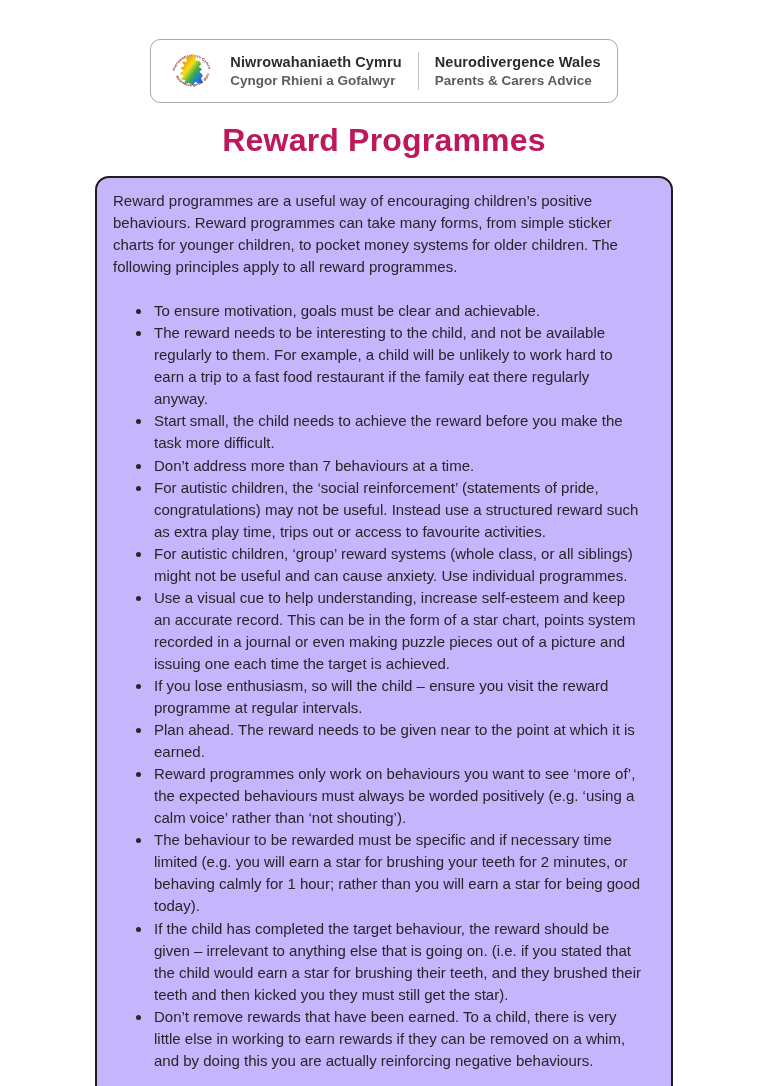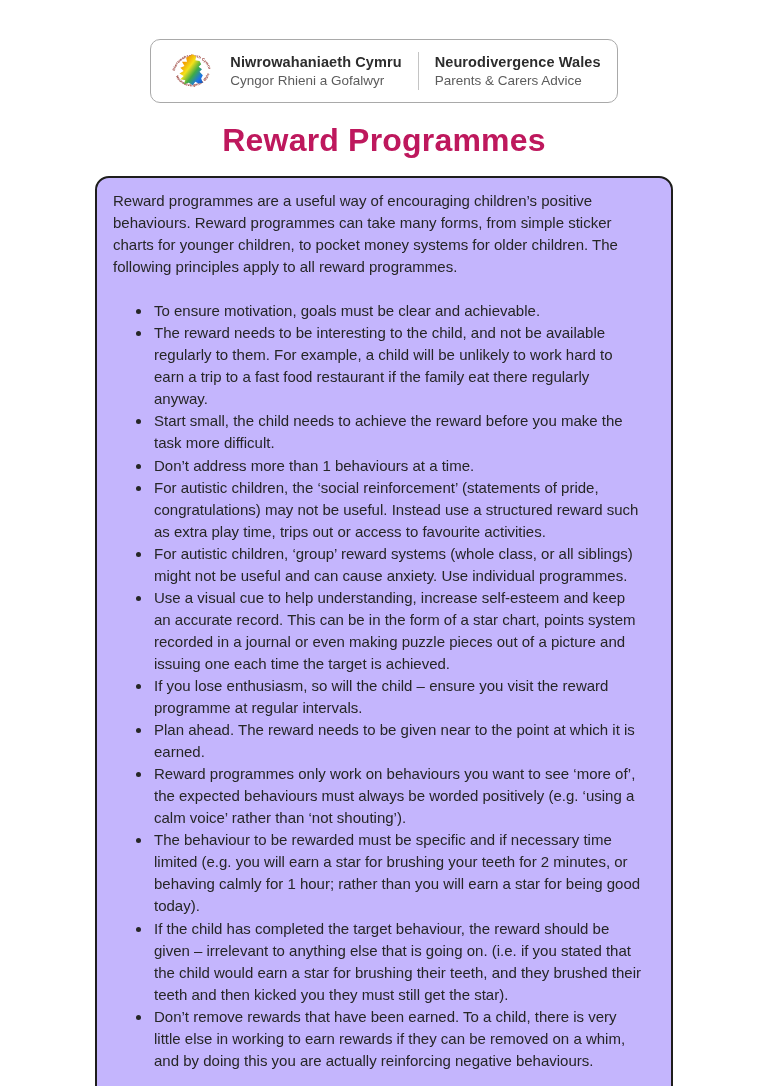--- a/index.html
+++ b/index.html
@@ -33,20 +33,21 @@
     font-size: 14.5px;
     color: #2d2d2d;
     letter-spacing: 0.1px;
     white-space: nowrap;
   }
   .org-sub {
     font-size: 13.5px;
     color: #5c5c5c;
     margin-top: 3px;
     white-space: nowrap;
+    font-weight: bold;
   }
   .v-divider {
     width: 1px;
     height: 38px;
     background: #c4c4c4;
     margin: 0 3px;
   }
   .page-title {
     text-align: center;
     font-size: 32px;
@@ -127,21 +128,21 @@
   </div>
 
   <h1 class="page-title">Reward Programmes</h1>
 
   <div class="content-box">
     <p class="intro">Reward programmes are a useful way of encouraging children’s positive behaviours. Reward programmes can take many forms, from simple sticker charts for younger children, to pocket money systems for older children. The following principles apply to all reward programmes.</p>
     <ul class="principles">
       <li>To ensure motivation, goals must be clear and achievable.</li>
       <li>The reward needs to be interesting to the child, and not be available regularly to them. For example, a child will be unlikely to work hard to earn a trip to a fast food restaurant if the family eat there regularly anyway.</li>
       <li>Start small, the child needs to achieve the reward before you make the task more difficult.</li>
-      <li>Don’t address more than 1 behaviours at a time.</li>
+      <li>Don’t address more than 7 behaviours at a time.</li>
       <li>For autistic children, the ‘social reinforcement’ (statements of pride, congratulations) may not be useful. Instead use a structured reward such as extra play time, trips out or access to favourite activities.</li>
       <li>For autistic children, ‘group’ reward systems (whole class, or all siblings) might not be useful and can cause anxiety. Use individual programmes.</li>
       <li>Use a visual cue to help understanding, increase self-esteem and keep an accurate record. This can be in the form of a star chart, points system recorded in a journal or even making puzzle pieces out of a picture and issuing one each time the target is achieved.</li>
       <li>If you lose enthusiasm, so will the child – ensure you visit the reward programme at regular intervals.</li>
       <li>Plan ahead. The reward needs to be given near to the point at which it is earned.</li>
       <li>Reward programmes only work on behaviours you want to see ‘more of’, the expected behaviours must always be worded positively (e.g. ‘using a calm voice’ rather than ‘not shouting’).</li>
       <li>The behaviour to be rewarded must be specific and if necessary time limited (e.g. you will earn a star for brushing your teeth for 2 minutes, or behaving calmly for 1 hour; rather than you will earn a star for being good today).</li>
       <li>If the child has completed the target behaviour, the reward should be given – irrelevant to anything else that is going on. (i.e. if you stated that the child would earn a star for brushing their teeth, and they brushed their teeth and then kicked you they must still get the star).</li>
       <li>Don’t remove rewards that have been earned. To a child, there is very little else in working to earn rewards if they can be removed on a whim, and by doing this you are actually reinforcing negative behaviours.</li>
     </ul>

